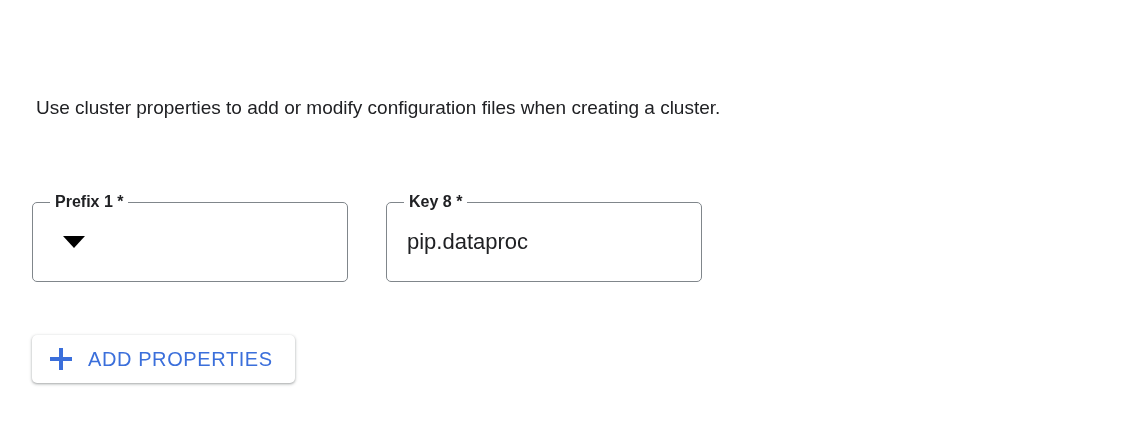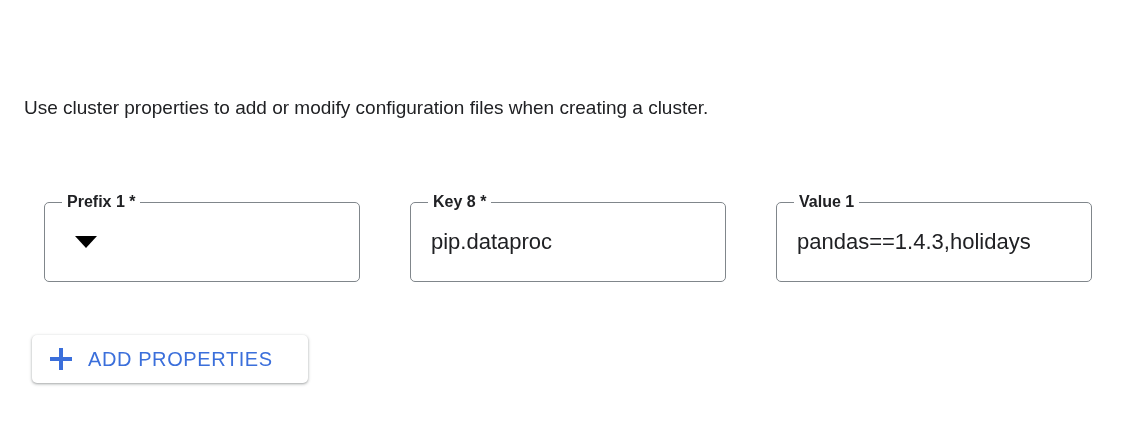--- a/index.html
+++ b/index.html
@@ -30,21 +30,21 @@
     font-size: 32px;
     line-height: 40px;
     font-weight: 700;
     letter-spacing: -0.2px;
     color: #202124;
     white-space: nowrap;
   }
 
   .page-subtitle {
     position: absolute;
-    left: 24px;
+    left: 36px;
     top: 95px;
     font-size: 19px;
     line-height: 26px;
     font-weight: 400;
     color: #202124;
     white-space: nowrap;
   }
 
   
   .fields-row {
@@ -55,21 +55,20 @@
     flex-direction: row;
     align-items: flex-start;
   }
 
   .field {
     position: relative;
     width: 316px;
     height: 80px;
     margin-right: 38px;
     box-sizing: border-box;
-    margin-left: 12px;
   }
   .field:last-child { margin-right: 0; }
 
   
   .field-outline {
     position: absolute;
     left: 0;
     top: 0;
     right: 0;
     bottom: 0;
@@ -129,21 +128,21 @@
   }
 
   
   .add-button {
     position: absolute;
     left: 32px;
     top: 335px;
     height: 48px;
     display: inline-flex;
     align-items: center;
-    padding: 0 35px 0 18px;
+    padding: 0 22px 0 18px;
     background: #ffffff;
     border: none;
     border-radius: 5px;
     box-shadow: 0 1px 2px 0 rgba(60,64,67,0.30),
                 0 1px 3px 1px rgba(60,64,67,0.15);
     color: #3b6fdb;
     font-family: "Liberation Sans", sans-serif;
     cursor: pointer;
     box-sizing: border-box;
   }
@@ -202,27 +201,20 @@
     </div>
 
     <div class="field">
       <div class="field-outline"></div>
       <div class="field-label">Key 8 *</div>
       <div class="field-control">
         <span class="field-value">pip.dataproc</span>
       </div>
     </div>
 
-    <div class="field">
-      <div class="field-outline"></div>
-      <div class="field-label">Value 1</div>
-      <div class="field-control">
-        <span class="field-value">pandas==1.4.3,holidays</span>
-      </div>
-    </div>
 
   </div>
 
   <button class="add-button">
     <span class="plus-icon"></span>
     <span class="add-button-label">ADD PROPERTIES</span>
   </button>
 
 </div>
 

